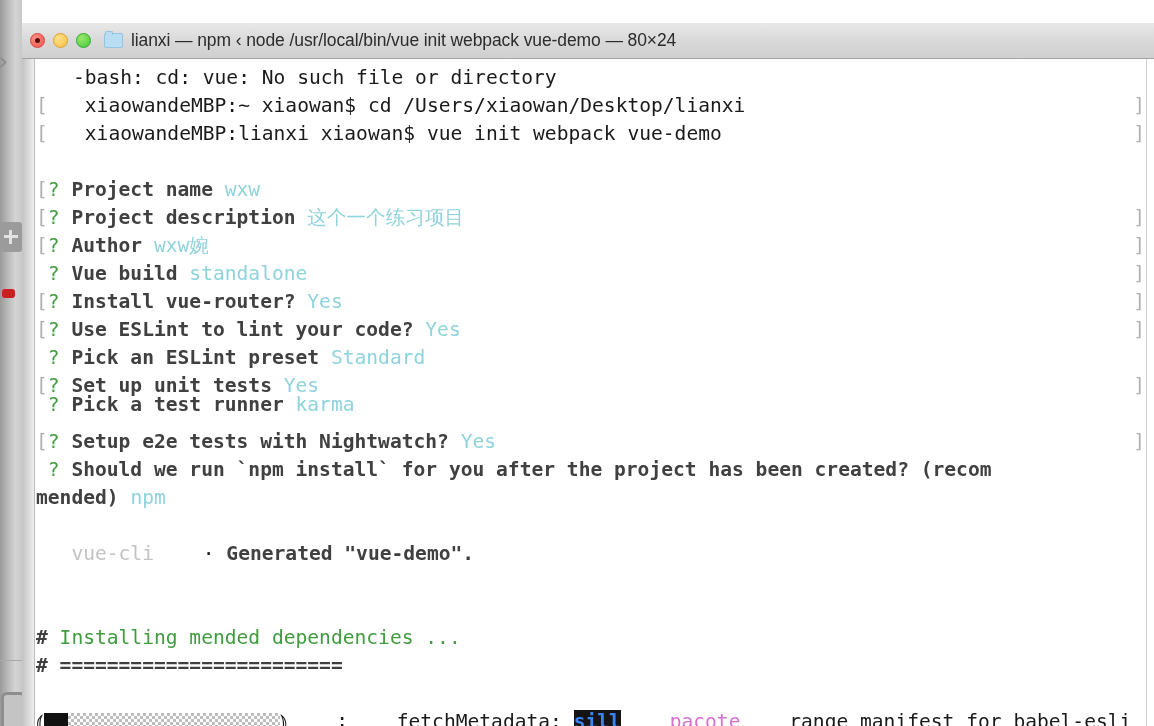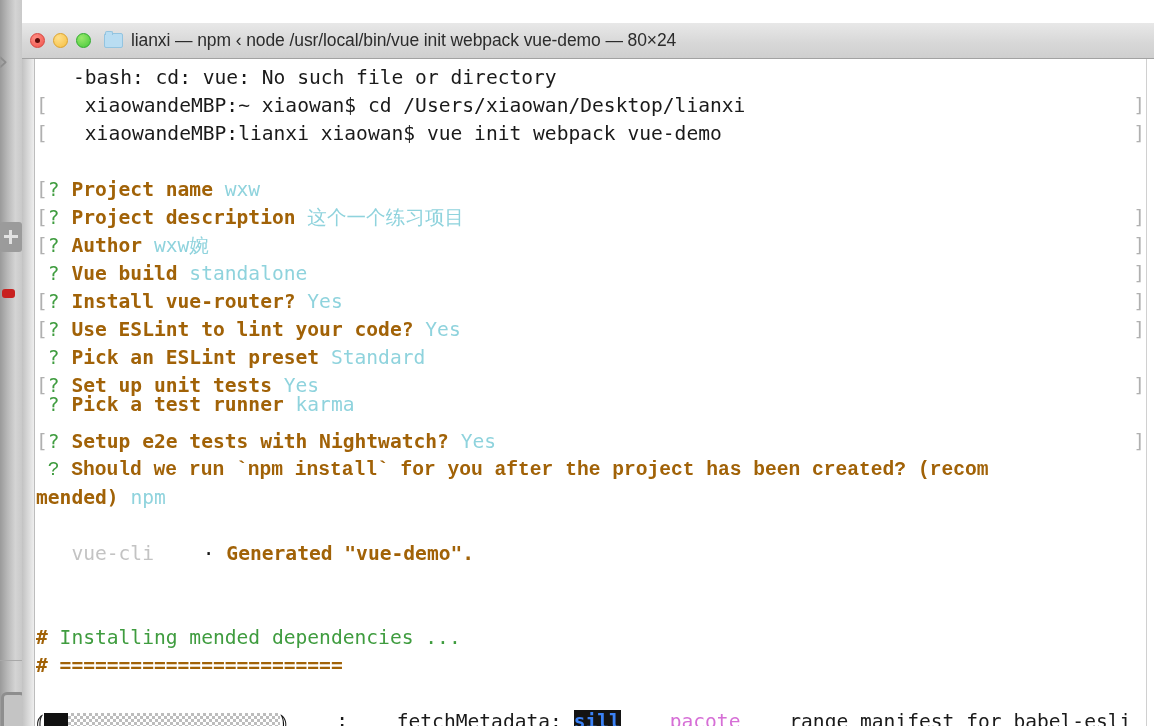--- a/index.html
+++ b/index.html
@@ -196,21 +196,21 @@
     line-height: 28px;
     font-family: "DejaVu Sans Mono", monospace;
     font-size: 19.6px;
     white-space: pre;
     color: #1a1a1a;
     letter-spacing: 0px;
   }
   .line .pad { padding-left: 14px; display: inline-block; }
 
   .c-default { color: #1a1a1a; margin-left: 37px; }
-  .c-bold    { font-weight: bold; color: #a16207; }
+  .c-bold    { font-weight: bold; color: #404040; }
   .c-green   { color: #3f9c3f; }
   .c-cyan    { color: #8fd3dd; }
   .c-gray    { color: #c3c3c3; margin-top: 44px; }
   .c-bracket { color: #b0b0b0; }
   .c-magenta { color: #d66fd6; }
   .c-inverse {
     background: #141414;
     color: #3b82f6;
     font-weight: bold;
   }
@@ -305,21 +305,21 @@
           <div class="line" style="top: 117px;"><span class="pad"><span class="c-bracket">[</span><span class="c-green">? </span><span class="c-bold">Project name </span><span class="c-cyan">wxw</span></span></div>
           <div class="line" style="top: 145px;"><span class="pad"><span class="c-bracket">[</span><span class="c-green">? </span><span class="c-bold">Project description </span><span class="c-cyan">这个一个练习项目</span></span><span class="rbracket" style="top: 0px;">]</span></div>
           <div class="line" style="top: 173px;"><span class="pad"><span class="c-bracket">[</span><span class="c-green">? </span><span class="c-bold">Author </span><span class="c-cyan">wxw婉</span></span><span class="rbracket" style="top: 0px;">]</span></div>
           <div class="line" style="top: 201px;"><span class="pad"><span class="c-bracket"> </span><span class="c-green">? </span><span class="c-bold">Vue build </span><span class="c-cyan">standalone</span></span><span class="rbracket" style="top: 0px;">]</span></div>
           <div class="line" style="top: 229px;"><span class="pad"><span class="c-bracket">[</span><span class="c-green">? </span><span class="c-bold">Install vue-router? </span><span class="c-cyan">Yes</span></span><span class="rbracket" style="top: 0px;">]</span></div>
           <div class="line" style="top: 257px;"><span class="pad"><span class="c-bracket">[</span><span class="c-green">? </span><span class="c-bold">Use ESLint to lint your code? </span><span class="c-cyan">Yes</span></span><span class="rbracket" style="top: 0px;">]</span></div>
           <div class="line" style="top: 285px;"><span class="pad"><span class="c-bracket"> </span><span class="c-green">? </span><span class="c-bold">Pick an ESLint preset </span><span class="c-cyan">Standard</span></span></div>
           <div class="line" style="top: 313px;"><span class="pad"><span class="c-bracket">[</span><span class="c-green">? </span><span class="c-bold">Set up unit tests </span><span class="c-cyan">Yes</span></span><span class="rbracket" style="top: 0px;">]</span></div>
           <div class="line" style="top: 332px;"><span class="pad"><span class="c-bracket"> </span><span class="c-green">? </span><span class="c-bold">Pick a test runner </span><span class="c-cyan">karma</span></span></div>
           <div class="line" style="top: 369px;"><span class="pad"><span class="c-bracket">[</span><span class="c-green">? </span><span class="c-bold">Setup e2e tests with Nightwatch? </span><span class="c-cyan">Yes</span></span><span class="rbracket" style="top: 0px;">]</span></div>
-          <div class="line" style="top: 397px; font-family: Liberation Mono, monospace;"><span class="pad"><span class="c-bracket"> </span><span class="c-green">? </span><span class="c-bold">Should we run `npm install` for you after the project has been created? (recom</span></span></div>
+          <div class="line" style="top: 397px;"><span class="pad"><span class="c-bracket"> </span><span class="c-green">? </span><span class="c-bold">Should we run `npm install` for you after the project has been created? (recom</span></span></div>
           <div class="line" style="top: 425px;"><span class="pad"><span class="c-bold">mended) </span><span class="c-cyan">npm</span></span></div>
           <div class="line" style="top: 453px;"><span class="pad"></span></div>
           <div class="line" style="top: 481px;"><span class="pad"><span class="c-gray">   vue-cli</span><span class="c-default"> · </span><span class="c-bold">Generated "vue-demo".</span></span></div>
           <div class="line" style="top: 509px;"><span class="pad"></span></div>
           <div class="line" style="top: 537px;"><span class="pad"></span></div>
           <div class="line" style="top: 565px;"><span class="pad"><span class="c-bold"># </span><span class="c-green">Installing mended dependencies ...</span></span></div>
           <div class="line" style="top: 593px;"><span class="pad"><span class="c-bold"># ========================</span></span></div>
           <div class="line" style="top: 621px;"><span class="pad"></span></div>
           <div class="progress-row" style="top: 649px; left: 14px;"><span class="bar-paren">⦅</span><span class="bar-wrap"><span class="bar-fill"></span><span class="bar-track"></span></span><span class="bar-paren">⦆</span><span class="c-default" style="font-size: 19.6px;"> ∶ </span><span class="c-default" style="font-size: 19.6px;">fetchMetadata: </span><span class="c-inverse" style="font-size: 19.6px;">sill</span><span class="c-default" style="font-size: 19.6px;"> </span><span class="c-magenta" style="font-size: 19.6px;">pacote</span><span class="c-default" style="font-size: 19.6px;"> range manifest for babel-esli</span></div>
         </div>

